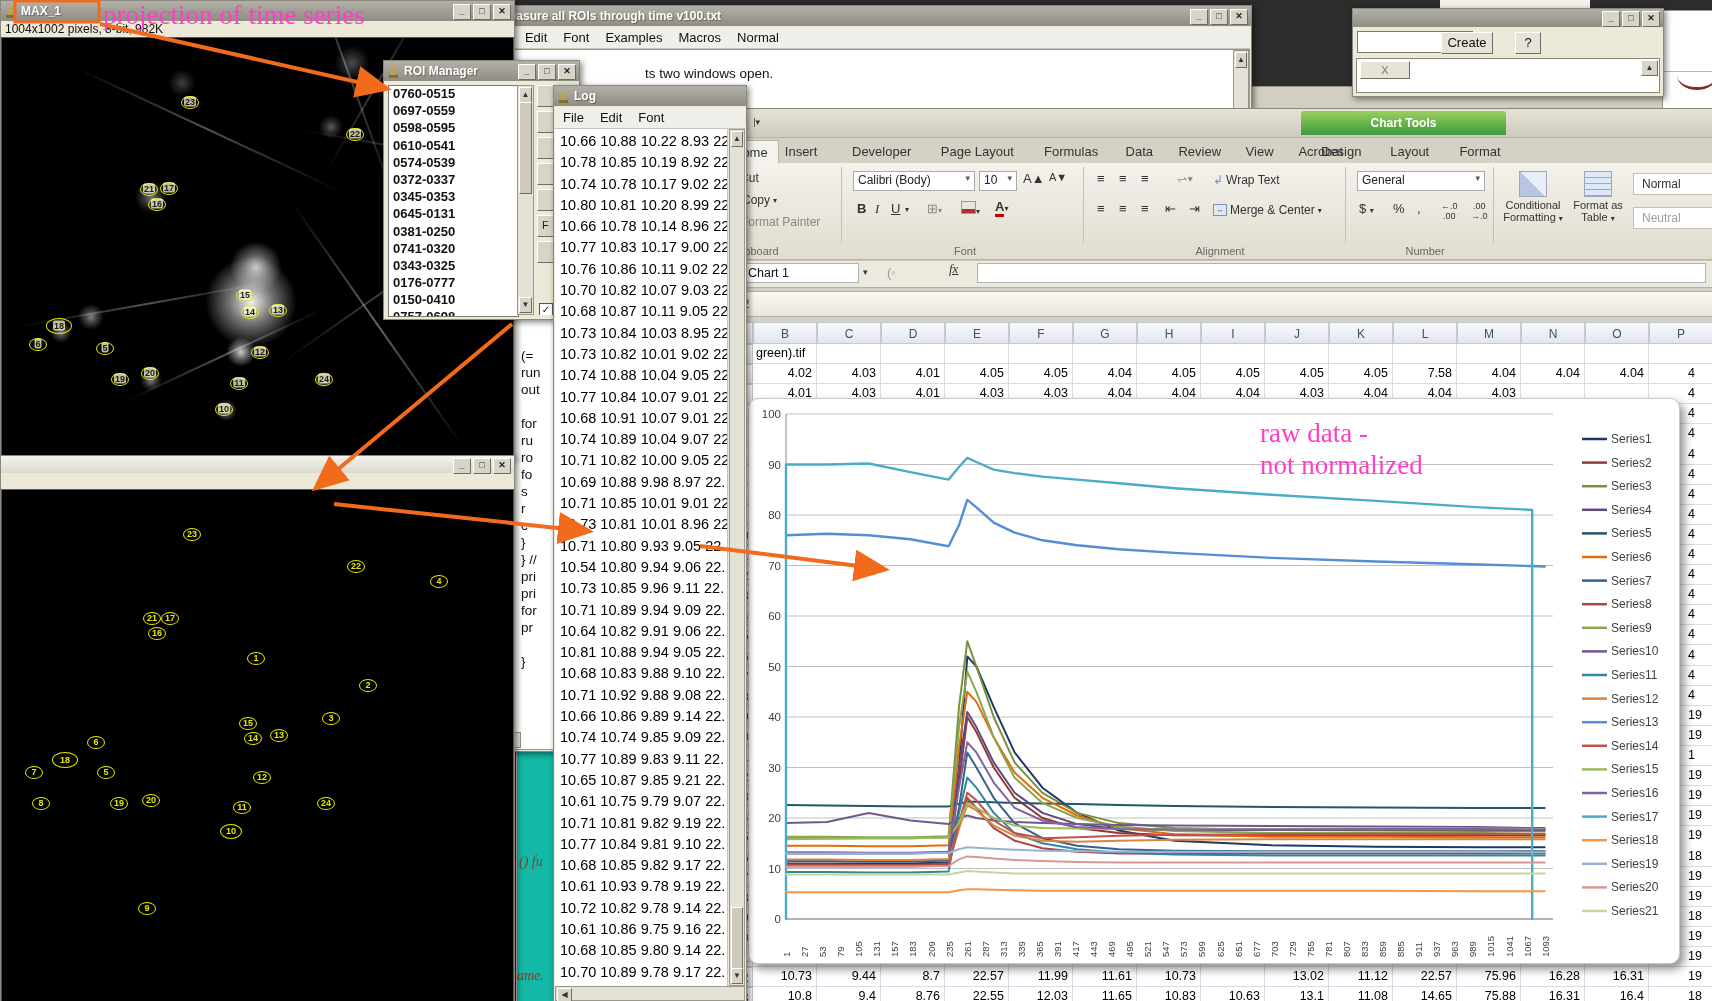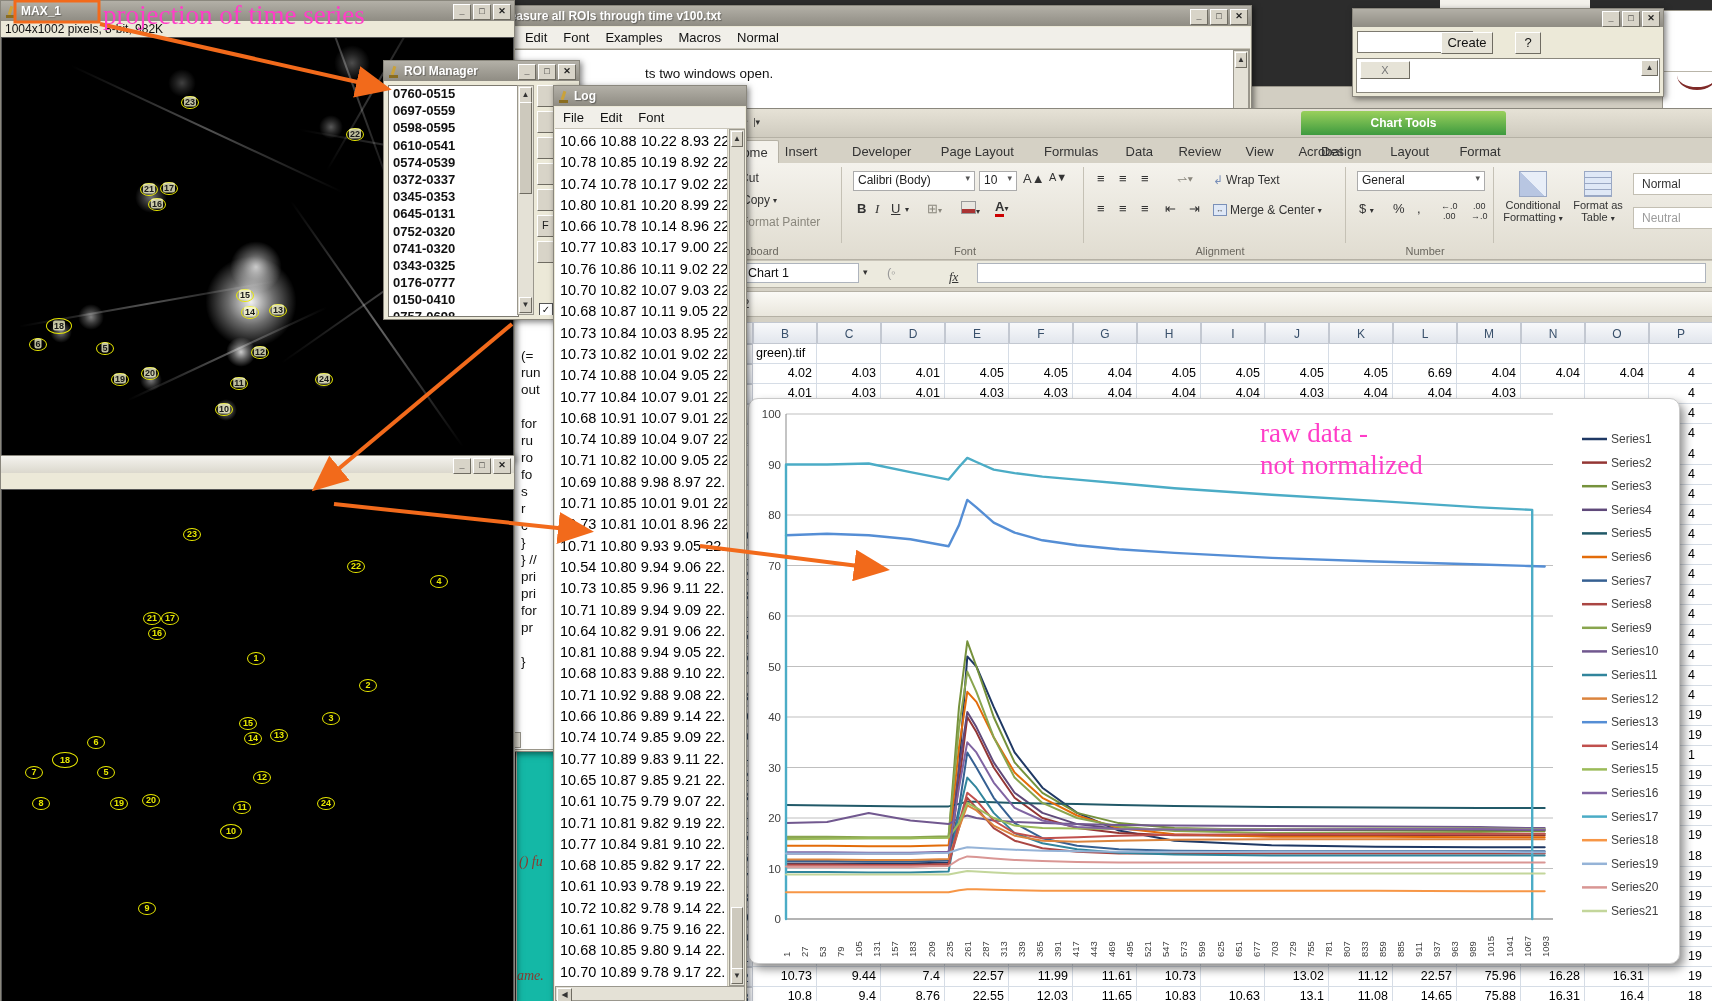--- a/index.html
+++ b/index.html
@@ -340,21 +340,21 @@
   </div>
   <div class="roi-list" id="roi-list" style="left:4px;top:24px;width:129px;height:230px;">
       <div class="roi-item">0760-0515</div>
       <div class="roi-item">0697-0559</div>
       <div class="roi-item">0598-0595</div>
       <div class="roi-item">0610-0541</div>
       <div class="roi-item">0574-0539</div>
       <div class="roi-item">0372-0337</div>
       <div class="roi-item">0345-0353</div>
       <div class="roi-item">0645-0131</div>
-      <div class="roi-item">0752-0320</div>
+      <div class="roi-item">0381-0250</div>
       <div class="roi-item">0741-0320</div>
       <div class="roi-item">0343-0325</div>
       <div class="roi-item">0176-0777</div>
       <div class="roi-item">0150-0410</div>
       <div class="roi-item">0757-0698</div>
     </div>
   <div class="vscroll" style="left:133px;top:24px;width:17px;height:230px;">
     <div class="sbtn" style="top:1px;">▲</div>
     <div class="sthumb" style="top:16px;height:90px;"></div>
     <div class="sbtn" style="bottom:1px;">▼</div>
@@ -476,21 +476,21 @@
       <span>Format as Table</span> <span style="font-size:8px;">▾</span>
     </div>
     <div class="stylebox" style="left:968px;top:10px;width:66px;">Normal</div>
     <div class="stylebox" style="left:968px;top:44px;width:66px;color:#9c9c9c;">Neutral</div>
   </div>
 
   <div class="fmlrow" style="left:1px;top:151px;right:1px;height:26px;">
     <div class="namebox" style="left:76px;top:2px;width:118px;height:20px;box-sizing:border-box;">Chart 1</div>
     <div class="glyphbtn" style="left:198px;top:6px;font-size:9px;">▾</div>
     <div class="glyphbtn" style="left:222px;top:4px;color:#999;">(◦</div>
-    <div class="glyphbtn" style="left:284px;top:8px;font-style:italic;font-family:'Liberation Serif',serif;text-decoration:underline;">fx</div>
+    <div class="glyphbtn" style="left:284px;top:0;font-style:italic;font-family:'Liberation Serif',serif;text-decoration:underline;">fx</div>
     <div class="namebox" style="left:312px;top:2px;right:6px;height:20px;box-sizing:border-box;"></div>
   </div>
 
   <div class="bookbar" style="left:22px;top:182px;right:0;height:26px;">
     <div class="xlicon" style="width:14px;height:14px;line-height:14px;font-size:9px;">X</div>
     <span>Book2</span>
   </div>
   <div class="abs" id="sheet" style="left:67px;top:213px;width:982px;height:680px;background:#fff;">
       <div class="sheet-hdr" style="position: absolute; left: 0px; top: 0px; width: 22px; height: 22px;"></div>
       <div class="sheet-hdr" style="position: absolute; left: 22px; top: 0px; width: 64px; height: 22px; line-height: 22px;">B</div>
@@ -546,21 +546,21 @@
       <div class="cell" style="position: absolute; left: 22px; top: 44.1px; width: 64px; height: 18.1px;">4.02</div>
       <div class="cell" style="position: absolute; left: 86px; top: 44.1px; width: 64px; height: 18.1px;">4.03</div>
       <div class="cell" style="position: absolute; left: 150px; top: 44.1px; width: 64px; height: 18.1px;">4.01</div>
       <div class="cell" style="position: absolute; left: 214px; top: 44.1px; width: 64px; height: 18.1px;">4.05</div>
       <div class="cell" style="position: absolute; left: 278px; top: 44.1px; width: 64px; height: 18.1px;">4.05</div>
       <div class="cell" style="position: absolute; left: 342px; top: 44.1px; width: 64px; height: 18.1px;">4.04</div>
       <div class="cell" style="position: absolute; left: 406px; top: 44.1px; width: 64px; height: 18.1px;">4.05</div>
       <div class="cell" style="position: absolute; left: 470px; top: 44.1px; width: 64px; height: 18.1px;">4.05</div>
       <div class="cell" style="position: absolute; left: 534px; top: 44.1px; width: 64px; height: 18.1px;">4.05</div>
       <div class="cell" style="position: absolute; left: 598px; top: 44.1px; width: 64px; height: 18.1px;">4.05</div>
-      <div class="cell" style="position: absolute; left: 662px; top: 44.1px; width: 64px; height: 18.1px;">6.69</div>
+      <div class="cell" style="position: absolute; left: 662px; top: 44.1px; width: 64px; height: 18.1px;">7.58</div>
       <div class="cell" style="position: absolute; left: 726px; top: 44.1px; width: 64px; height: 18.1px;">4.04</div>
       <div class="cell" style="position: absolute; left: 790px; top: 44.1px; width: 64px; height: 18.1px;">4.04</div>
       <div class="cell" style="position: absolute; left: 854px; top: 44.1px; width: 64px; height: 18.1px;">4.04</div>
       <div class="cell left" style="position: absolute; left: 954px; top: 44.1px; width: 28px; height: 18.1px;">4</div>
       <div class="cell" style="position: absolute; left: 22px; top: 64.2px; width: 64px; height: 18.1px;">4.01</div>
       <div class="cell" style="position: absolute; left: 86px; top: 64.2px; width: 64px; height: 18.1px;">4.03</div>
       <div class="cell" style="position: absolute; left: 150px; top: 64.2px; width: 64px; height: 18.1px;">4.01</div>
       <div class="cell" style="position: absolute; left: 214px; top: 64.2px; width: 64px; height: 18.1px;">4.03</div>
       <div class="cell" style="position: absolute; left: 278px; top: 64.2px; width: 64px; height: 18.1px;">4.03</div>
       <div class="cell" style="position: absolute; left: 342px; top: 64.2px; width: 64px; height: 18.1px;">4.04</div>
@@ -599,21 +599,21 @@
       <div class="cell left" style="position: absolute; left: 954px; top: 566.7px; width: 28px; height: 18.1px;">19</div>
       <div class="cell left" style="position: absolute; left: 24px; top: 566.7px; width: 8px; height: 18.1px;">1</div>
       <div class="cell left" style="position: absolute; left: 954px; top: 586.8px; width: 28px; height: 18.1px;">18</div>
       <div class="cell left" style="position: absolute; left: 24px; top: 586.8px; width: 8px; height: 18.1px;">1</div>
       <div class="cell left" style="position: absolute; left: 954px; top: 606.9px; width: 28px; height: 18.1px;">19</div>
       <div class="cell left" style="position: absolute; left: 24px; top: 606.9px; width: 8px; height: 18.1px;">1</div>
       <div class="cell left" style="position: absolute; left: 954px; top: 627px; width: 28px; height: 18.1px;">19</div>
       <div class="cell left" style="position: absolute; left: 24px; top: 627px; width: 8px; height: 18.1px;">1</div>
       <div class="cell" style="position: absolute; left: 22px; top: 647.1px; width: 64px; height: 18.1px;">10.73</div>
       <div class="cell" style="position: absolute; left: 86px; top: 647.1px; width: 64px; height: 18.1px;">9.44</div>
-      <div class="cell" style="position: absolute; left: 150px; top: 647.1px; width: 64px; height: 18.1px;">7.4</div>
+      <div class="cell" style="position: absolute; left: 150px; top: 647.1px; width: 64px; height: 18.1px;">8.7</div>
       <div class="cell" style="position: absolute; left: 214px; top: 647.1px; width: 64px; height: 18.1px;">22.57</div>
       <div class="cell" style="position: absolute; left: 278px; top: 647.1px; width: 64px; height: 18px;">11.99</div>
       <div class="cell" style="position: absolute; left: 342px; top: 647.1px; width: 64px; height: 18.1px;">11.61</div>
       <div class="cell" style="position: absolute; left: 406px; top: 647.1px; width: 64px; height: 18.1px;">10.73</div>
       <div class="cell" style="position: absolute; left: 470px; top: 685px; width: 64px; height: 35px; font-weight: bold;">10.56</div>
       <div class="cell" style="position: absolute; left: 534px; top: 647.1px; width: 64px; height: 18.1px;">13.02</div>
       <div class="cell" style="position: absolute; left: 598px; top: 647.1px; width: 64px; height: 18.1px;">11.12</div>
       <div class="cell" style="position: absolute; left: 662px; top: 647.1px; width: 64px; height: 18.1px;">22.57</div>
       <div class="cell" style="position: absolute; left: 726px; top: 647.1px; width: 64px; height: 18.1px;">75.96</div>
       <div class="cell" style="position: absolute; left: 790px; top: 647.1px; width: 64px; height: 18.1px;">16.28</div>

